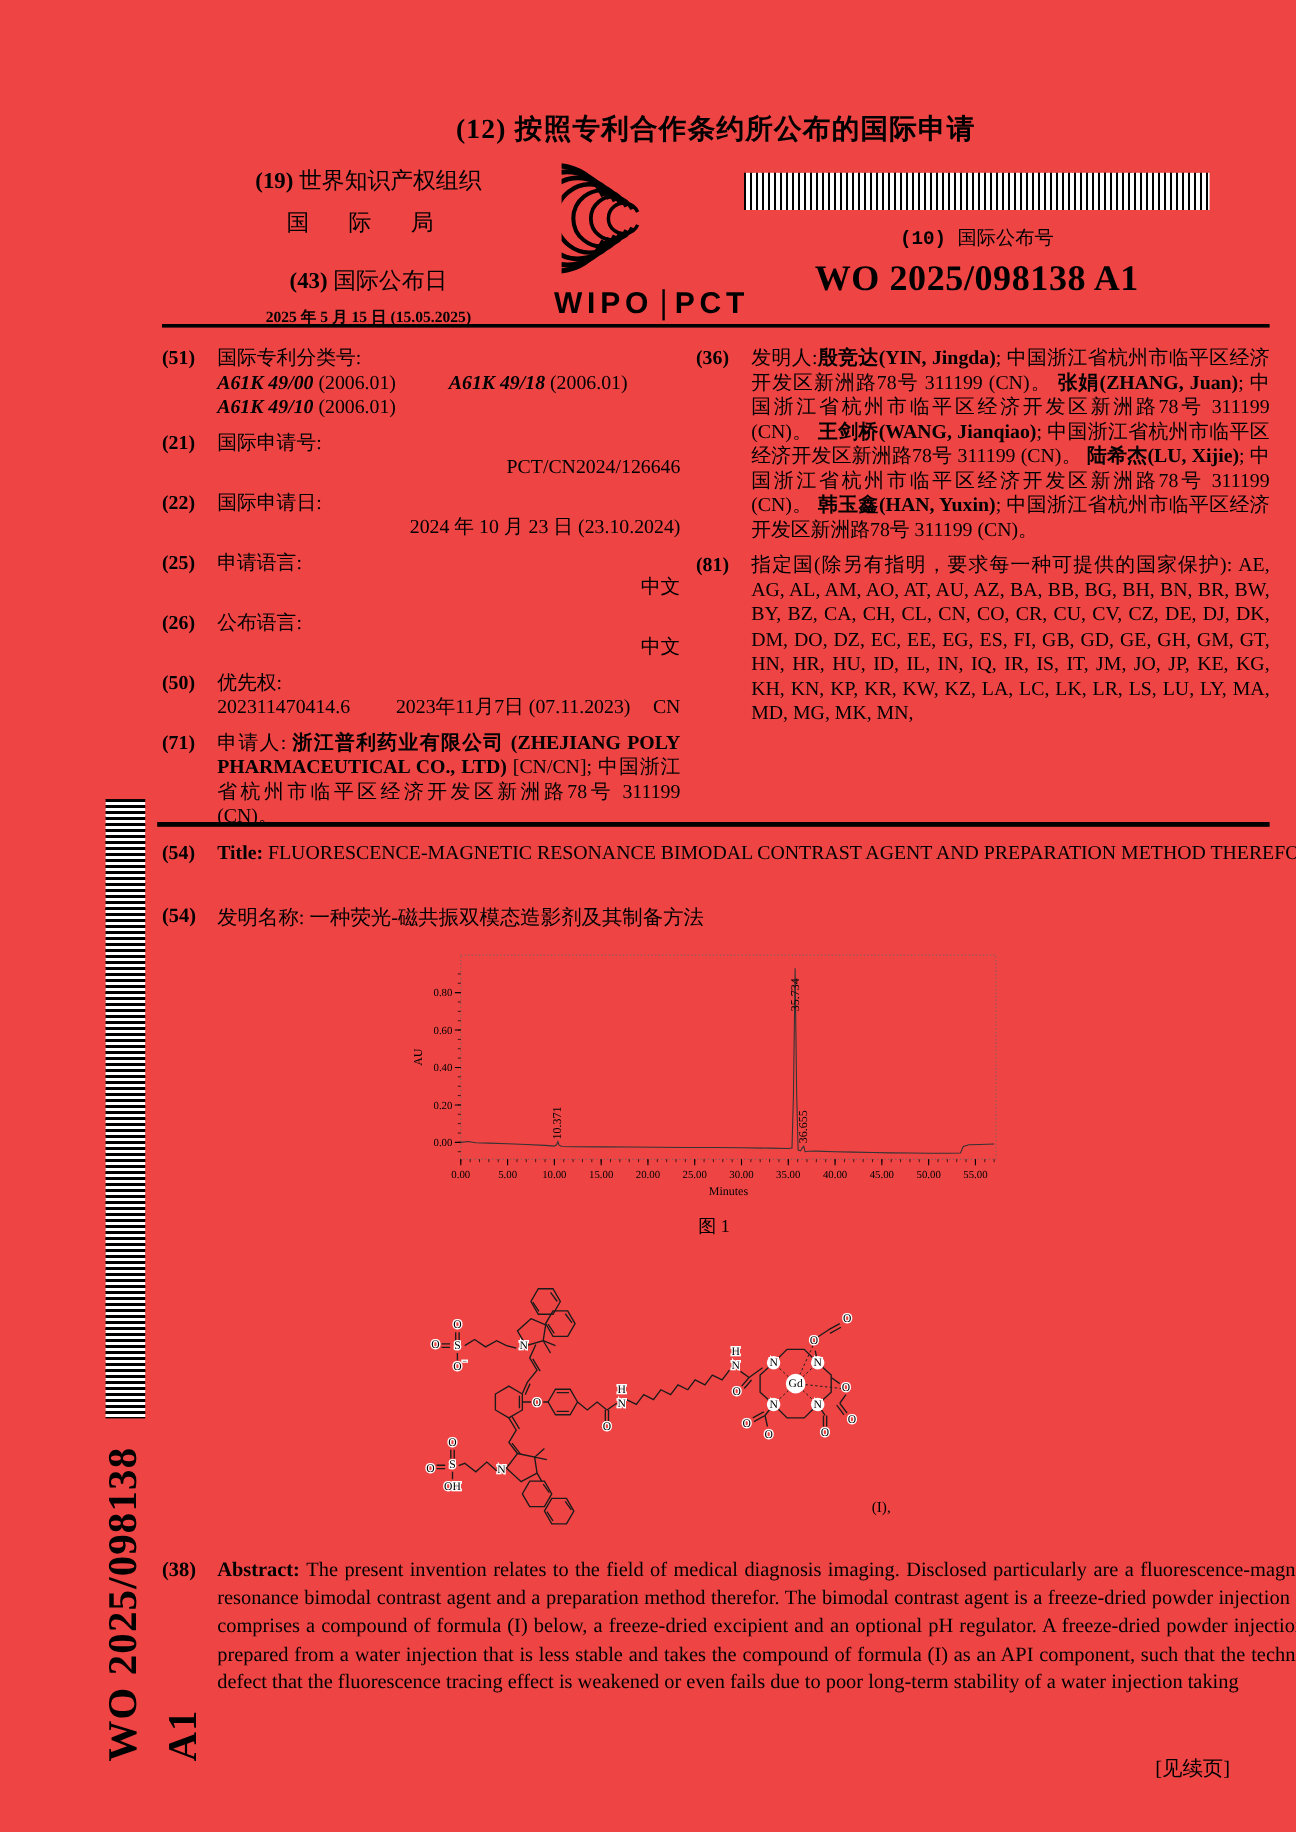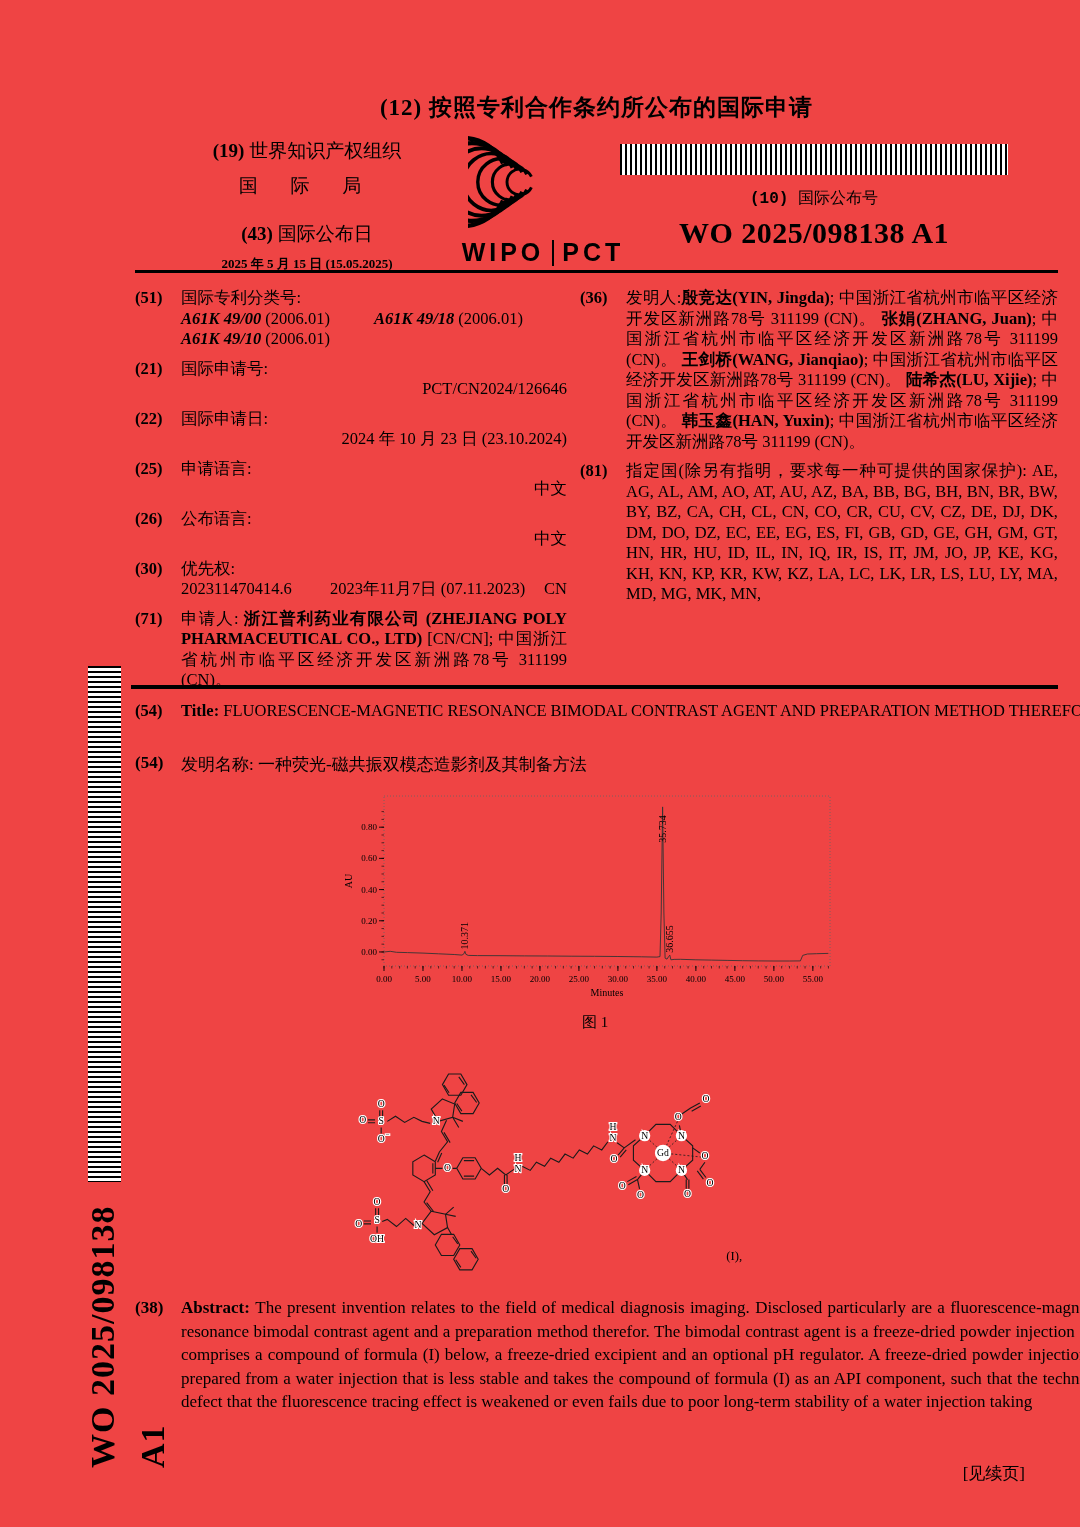--- a/index.html
+++ b/index.html
@@ -147,21 +147,21 @@
       </div>
     </div>
     <div class="entry">
       <span class="num">(26)</span>
       <div class="kv">
         <span>公布语言:</span>
         <span class="val">中文</span>
       </div>
     </div>
     <div class="entry">
-      <span class="num">(30)</span>
+      <span class="num">(50)</span>
       <div>优先权:</div>
       <div class="prio-row">
         <span class="p-num">202311470414.6</span>
         <span class="p-date">2023年11月7日 (07.11.2023)</span>
         <span>CN</span>
       </div>
     </div>
     <div class="entry">
       <span class="num">(71)</span>
       <div><span>申请人: </span><span class="b">浙江普利药业有限公司 </span><span class="b">(ZHEJIANG POLY PHARMACEUTICAL CO., LTD)</span><span> [CN/CN]; 中国浙江省杭州市临平区经济开发区新洲路78号 311199 (CN)。</span></div>

